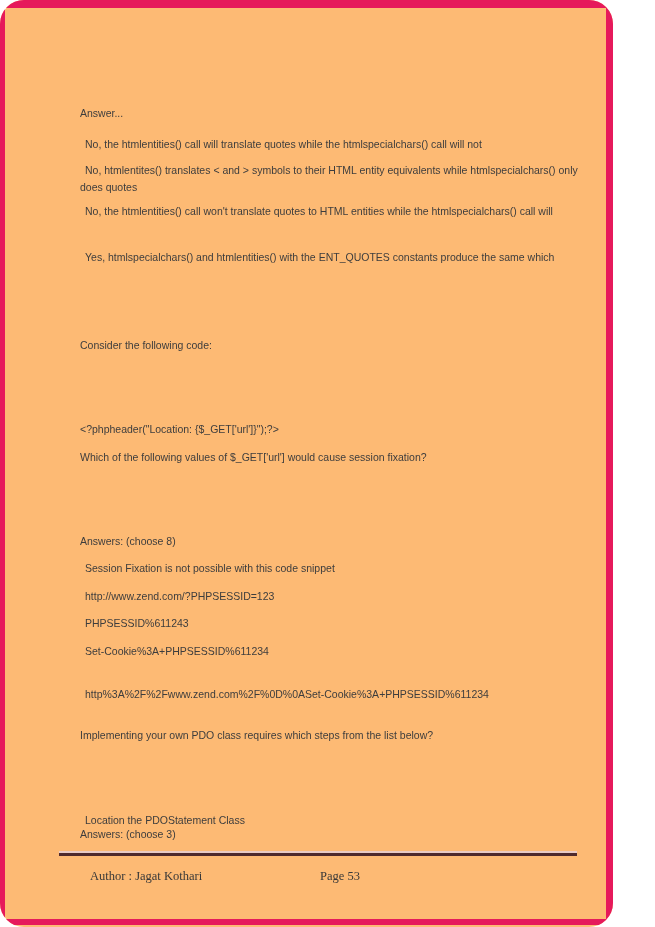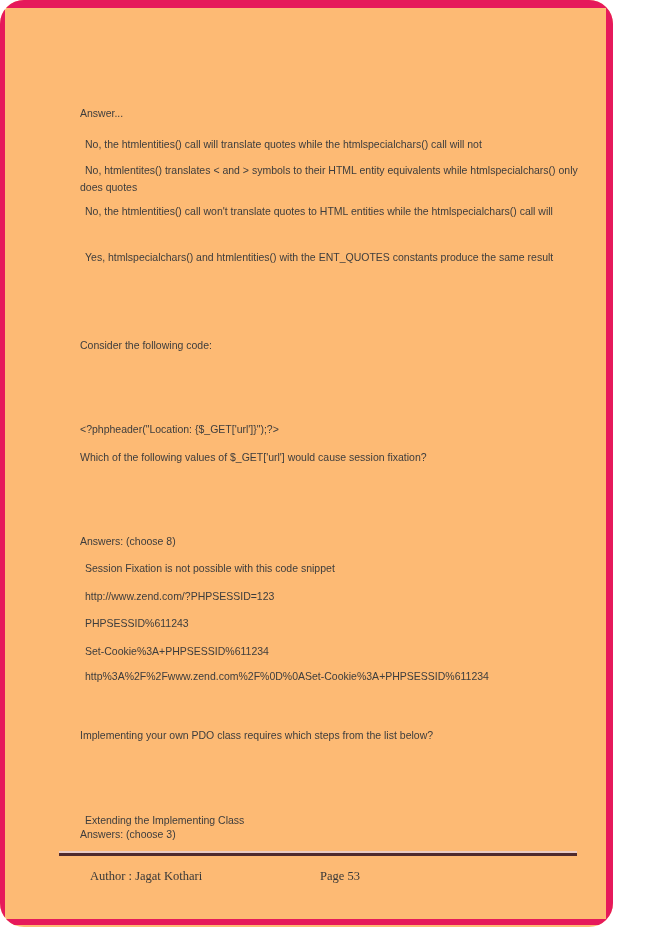--- a/index.html
+++ b/index.html
@@ -62,33 +62,33 @@
 <body>
 
 <div class="page">
 
   <div class="border-frame"></div>
 
   <p class="block" style="top:105px">Answer...</p>
   <p class="block opt" style="top:136px">No, the htmlentities() call will translate quotes while the htmlspecialchars() call will not</p>
   <p class="block opt" style="top:162px">No, htmlentites() translates &lt; and &gt; symbols to their HTML entity equivalents while htmlspecialchars() only does quotes</p>
   <p class="block opt" style="top:203px">No, the htmlentities() call won't translate quotes to HTML entities while the htmlspecialchars() call will</p>
-  <p class="block opt" style="top:249px">Yes, htmlspecialchars() and htmlentities() with the ENT_QUOTES constants produce the same result</p>
+  <p class="block opt" style="top:249px">Yes, htmlspecialchars() and htmlentities() with the ENT_QUOTES constants produce the same which</p>
 
   <p class="block" style="top:337px">Consider the following code:</p>
   <p class="block" style="top:421px">&lt;?phpheader("Location: {$_GET['url']}");?&gt;</p>
   <p class="block" style="top:449px">Which of the following values of $_GET['url'] would cause session fixation?</p>
   <p class="block" style="top:533px">Answers: (choose 8)</p>
   <p class="block opt" style="top:560px">Session Fixation is not possible with this code snippet</p>
   <p class="block opt" style="top:588px">http://www.zend.com/?PHPSESSID=123</p>
   <p class="block opt" style="top:615px">PHPSESSID%611243</p>
   <p class="block opt" style="top:643px">Set-Cookie%3A+PHPSESSID%611234</p>
-  <p class="block opt" style="top:668px">http%3A%2F%2Fwww.zend.com%2F%0D%0ASet-Cookie%3A+PHPSESSID%611234</p>
+  <p class="block opt" style="top:686px">http%3A%2F%2Fwww.zend.com%2F%0D%0ASet-Cookie%3A+PHPSESSID%611234</p>
 
   <p class="block" style="top:727px">Implementing your own PDO class requires which steps from the list below?</p>
   <p class="block" style="top:826px">Answers: (choose 3)</p>
-  <p class="block opt" style="top:812px">Extending the Implementing Class</p>
+  <p class="block opt" style="top:812px">Location the PDOStatement Class</p>
 
   <div class="footer-rule"></div>
   <p class="footer-text footer-author">Author : Jagat Kothari</p>
   <p class="footer-text footer-page">Page 53</p>
 
 </div>
 
 </body></html>

